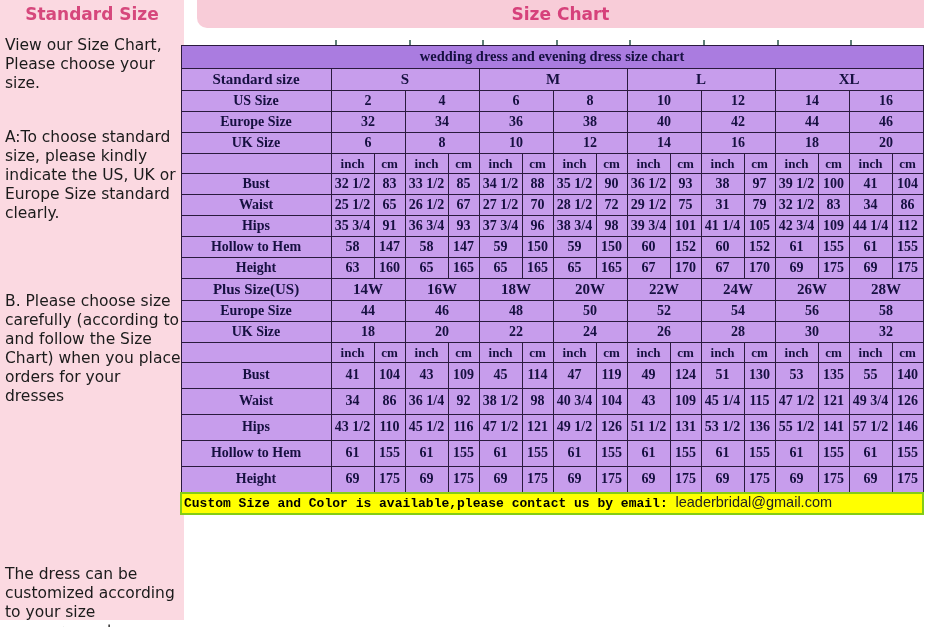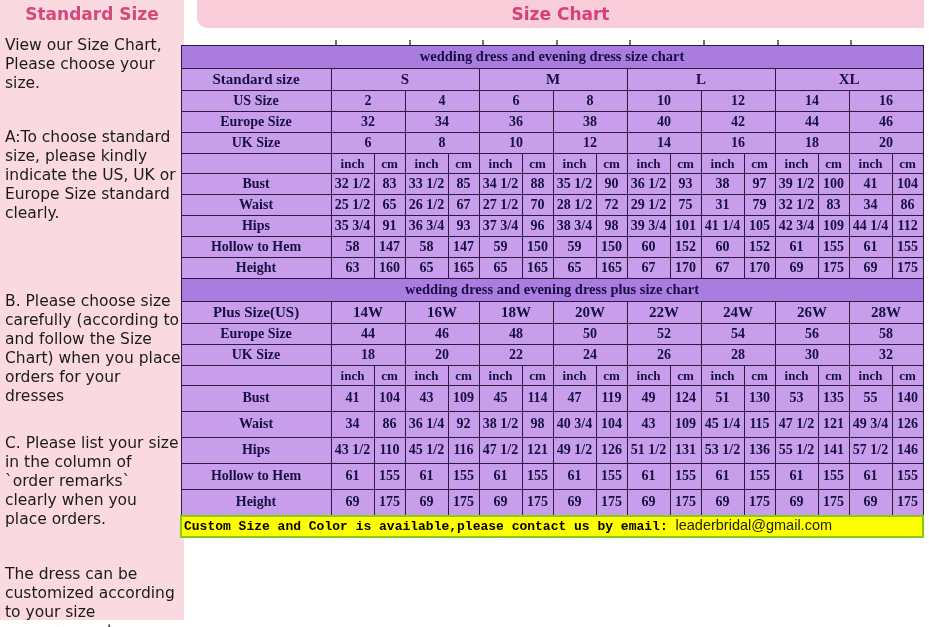--- a/index.html
+++ b/index.html
@@ -38,21 +38,20 @@
   .footer-email { font-family:"Liberation Sans", sans-serif; font-weight:normal; font-size:14.5px; color:#222; }
 </style>
 </head>
 <body>
 
 <div class="left-panel">
   <div class="left-title">Standard Size</div>
   <div class="para para-0">View our Size Chart, Please choose your size.</div>
   <div class="para para-1">A:To choose standard size, please kindly indicate the US, UK or Europe Size standard clearly.</div>
   <div class="para para-2">B. Please choose size carefully (according to and follow the Size Chart) when you place orders for your dresses</div>
-  <div class="para para-3">C. Please list your size in the column of `order remarks` clearly when you place orders.</div>
   <div class="para para-4">The dress can be customized according to your size measurements.</div>
 </div>
 
 <div class="band">
   <span class="band-title">Size Chart</span>
 </div>
 
 <div class="strip">
     <div class="tick" style="left: 150px;"></div>
     <div class="tick" style="left: 223.6px;"></div>
@@ -237,23 +236,20 @@
           <td>67</td>
           <td>170</td>
           <td>67</td>
           <td>170</td>
           <td>69</td>
           <td>175</td>
           <td>69</td>
           <td>175</td>
         </tr>
         <tr>
-          <td class="title" colspan="17">wedding dress and evening dress plus size chart</td>
-        </tr>
-        <tr>
           <td class="grp">Plus Size(US)</td>
           <td class="grp" colspan="2">14W</td>
           <td class="grp" colspan="2">16W</td>
           <td class="grp" colspan="2">18W</td>
           <td class="grp" colspan="2">20W</td>
           <td class="grp" colspan="2">22W</td>
           <td class="grp" colspan="2">24W</td>
           <td class="grp" colspan="2">26W</td>
           <td class="grp" colspan="2">28W</td>
         </tr>

